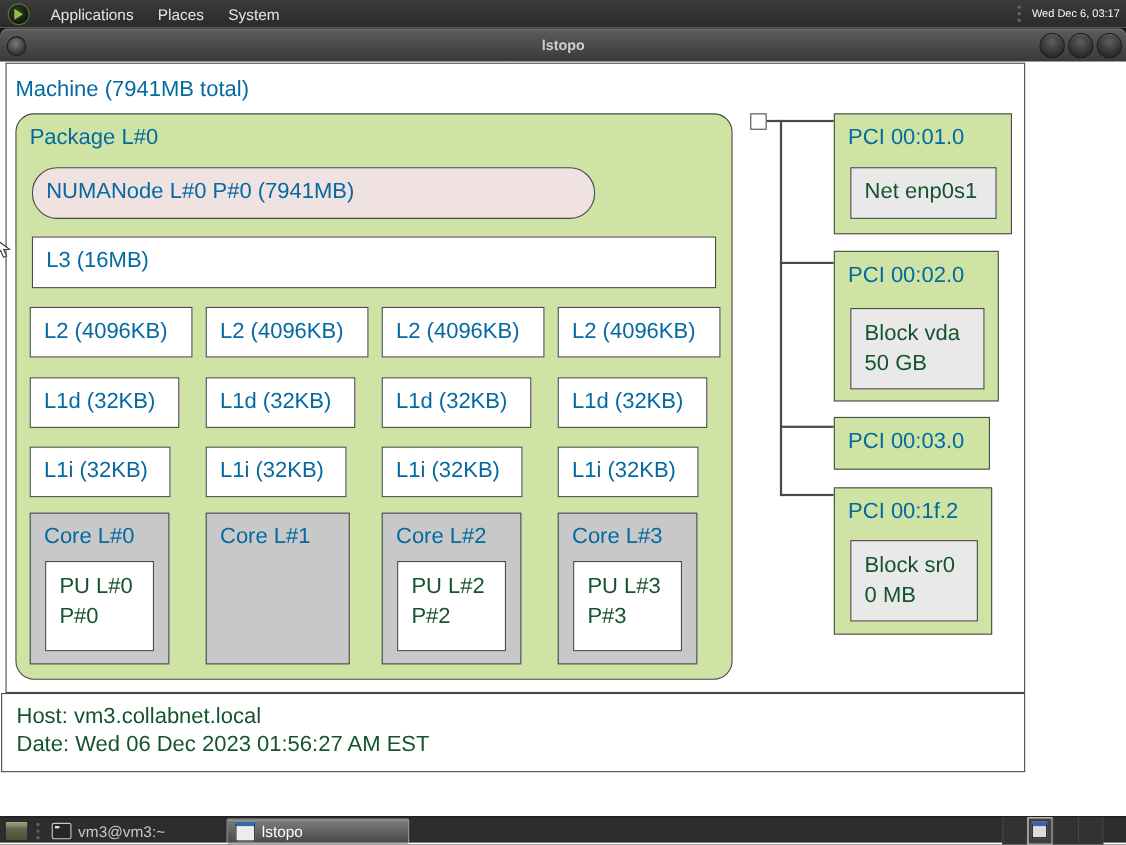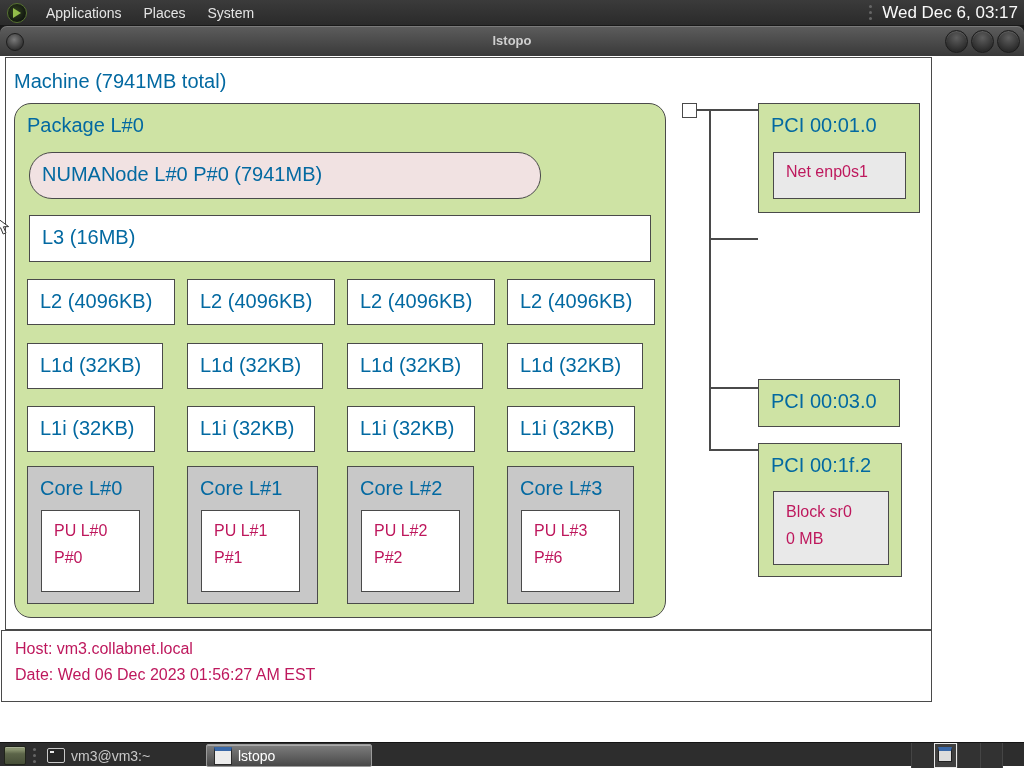--- a/index.html
+++ b/index.html
@@ -11,21 +11,21 @@
            background:linear-gradient(#3b3b3b,#2a2a2a);display:flex;align-items:center;z-index:30;}
   .logo{width:18px;height:18px;border-radius:50%;margin:0 8px 0 7px;
         background:radial-gradient(circle at 42% 42%,#31401f,#101510 75%);
         border:1px solid #56722f;position:relative;flex:0 0 auto;}
   .logo::after{content:"";position:absolute;left:5px;top:4px;width:0;height:0;
         border-left:8px solid #93bd4a;border-top:5px solid transparent;border-bottom:5px solid transparent;}
   .menu-item{color:#e4e4e4;font-size:14px;padding:3px 11px;cursor:default;}
   #clock-area{position:absolute;right:6px;top:0;height:25px;display:flex;align-items:center;}
   .handle{width:3px;height:3px;border-radius:50%;background:#666;margin-right:10px;
           box-shadow:0 -6px 0 #666,0 6px 0 #666;}
-  #clock{color:#fafafa;font-size:17px;}
+  #clock{color:#fafafa;font-size:10px;}
 
   
   #deskgap{position:absolute;left:0;top:25px;width:1024px;height:31px;background:#191919;z-index:20;}
   #titlebar{position:absolute;left:0;top:26px;width:1024px;height:30px;
             background:linear-gradient(#5d5d5d,#393939);border-radius:7px 7px 0 0;z-index:25;
             box-shadow:inset 0 1px 0 rgba(255,255,255,.18);}
   #titlebar-icon{position:absolute;left:6px;top:7px;width:16px;height:16px;border-radius:50%;
             background:radial-gradient(circle at 45% 35%,#7a7a7a,#2f2f2f 75%);border:1px solid #1d1d1d;}
   #window-title{position:absolute;left:0;right:0;top:7px;text-align:center;
             font-size:13px;font-weight:bold;color:#cfcfcf;}
@@ -33,21 +33,21 @@
         background:radial-gradient(circle at 50% 32%,#5e5e5e,#2c2c2c 72%);
         border:1px solid #1c1c1c;box-shadow:inset 0 1px 1px rgba(255,255,255,.15);}
   #btn-min{right:56px;} #btn-max{right:30px;} #btn-close{right:4px;}
 
   
   #content{position:absolute;left:0;top:56px;width:1024px;height:686px;background:#fff;z-index:26;}
   .tbox{position:absolute;border:1.5px solid #4a4a4a;box-sizing:border-box;}
   .bg-white{background:#ffffff;} .bg-green{background:#cee3a4;} .bg-pink{background:#f1e2e2;}
   .bg-core{background:#c8c8c8;} .bg-dev{background:#e9e9e9;}
   .tlabel{position:absolute;left:12px;top:10px;font-size:20px;color:#0369a1;white-space:nowrap;}
-  .tline{position:absolute;left:12px;font-size:16px;color:#be185d;white-space:nowrap;}
+  .tline{position:absolute;left:12px;font-size:20px;color:#14532d;white-space:nowrap;}
   .cline{position:absolute;background:#4a4a4a;}
 
   
   #cursor{position:absolute;left:-4px;top:161px;z-index:40;}
 
   
   #taskbar{position:absolute;left:0;top:742px;width:1024px;height:24px;background:#2d2d2d;
            border-top:1px solid #141414;box-sizing:border-box;z-index:30;}
   .sd-btn{position:absolute;left:3px;top:2px;width:24px;height:21px;}
   .sd-icon{display:block;width:20px;height:17px;margin:1px auto;border:1px solid #20241a;border-radius:2px;
@@ -154,54 +154,57 @@
 
     <div class="tbox bg-core" style="left:27px;top:410px;width:127px;height:138px;">
       <span class="tlabel">Core L#0</span>
       <div class="tbox bg-white" style="left:13px;top:43px;width:99px;height:82px;">
         <span class="tline" style="top:11px;">PU L#0</span>
         <span class="tline" style="top:38px;">P#0</span>
       </div>
     </div>
     <div class="tbox bg-core" style="left:187px;top:410px;width:131px;height:138px;">
       <span class="tlabel">Core L#1</span>
-      <div class="tbox bg-white" style="left:13px;top:43px;width:99px;height:82px;">
-        <span class="tline" style="top:11px;">PU L#1</span>
-        <span class="tline" style="top:38px;">P#1</span>
-      </div>
     </div>
     <div class="tbox bg-core" style="left:347px;top:410px;width:127px;height:138px;">
       <span class="tlabel">Core L#2</span>
       <div class="tbox bg-white" style="left:13px;top:43px;width:99px;height:82px;">
         <span class="tline" style="top:11px;text-align:right;">PU L#2</span>
         <span class="tline" style="top:38px;">P#2</span>
       </div>
     </div>
     <div class="tbox bg-core" style="left:507px;top:410px;width:127px;height:138px;">
       <span class="tlabel">Core L#3</span>
       <div class="tbox bg-white" style="left:13px;top:43px;width:99px;height:82px;">
         <span class="tline" style="top:11px;">PU L#3</span>
-        <span class="tline" style="top:38px;">P#6</span>
+        <span class="tline" style="top:38px;">P#3</span>
       </div>
     </div>
 
     <div class="tbox bg-white" style="left:682px;top:47px;width:15px;height:15px;border-width:1.5px;"></div>
     <div class="cline" style="left:709px;top:53px;width:2px;height:342px;"></div>
     <div class="cline" style="left:697px;top:53px;width:61px;height:2px;"></div>
     <div class="cline" style="left:709px;top:182px;width:49px;height:2px;"></div>
     <div class="cline" style="left:709px;top:331px;width:49px;height:2px;"></div>
     <div class="cline" style="left:709px;top:393px;width:49px;height:2px;"></div>
 
     <div class="tbox bg-green" style="left:758px;top:47px;width:162px;height:110px;">
       <span class="tlabel">PCI 00:01.0</span>
       <div class="tbox bg-dev" style="left:14px;top:48px;width:133px;height:47px;">
         <span class="tline" style="top:10px;">Net enp0s1</span>
       </div>
     </div>
 
+    <div class="tbox bg-green" style="left:758px;top:172px;width:150px;height:137px;">
+      <span class="tlabel">PCI 00:02.0</span>
+      <div class="tbox bg-dev" style="left:14px;top:51px;width:122px;height:74px;">
+        <span class="tline" style="top:11px;">Block vda</span>
+        <span class="tline" style="top:38px;">50 GB</span>
+      </div>
+    </div>
 
     <div class="tbox bg-green" style="left:758px;top:323px;width:142px;height:48px;">
       <span class="tlabel">PCI 00:03.0</span>
     </div>
 
     <div class="tbox bg-green" style="left:758px;top:387px;width:144px;height:134px;">
       <span class="tlabel">PCI 00:1f.2</span>
       <div class="tbox bg-dev" style="left:14px;top:47px;width:116px;height:74px;">
         <span class="tline" style="top:11px;">Block sr0</span>
         <span class="tline" style="top:38px;">0 MB</span>

